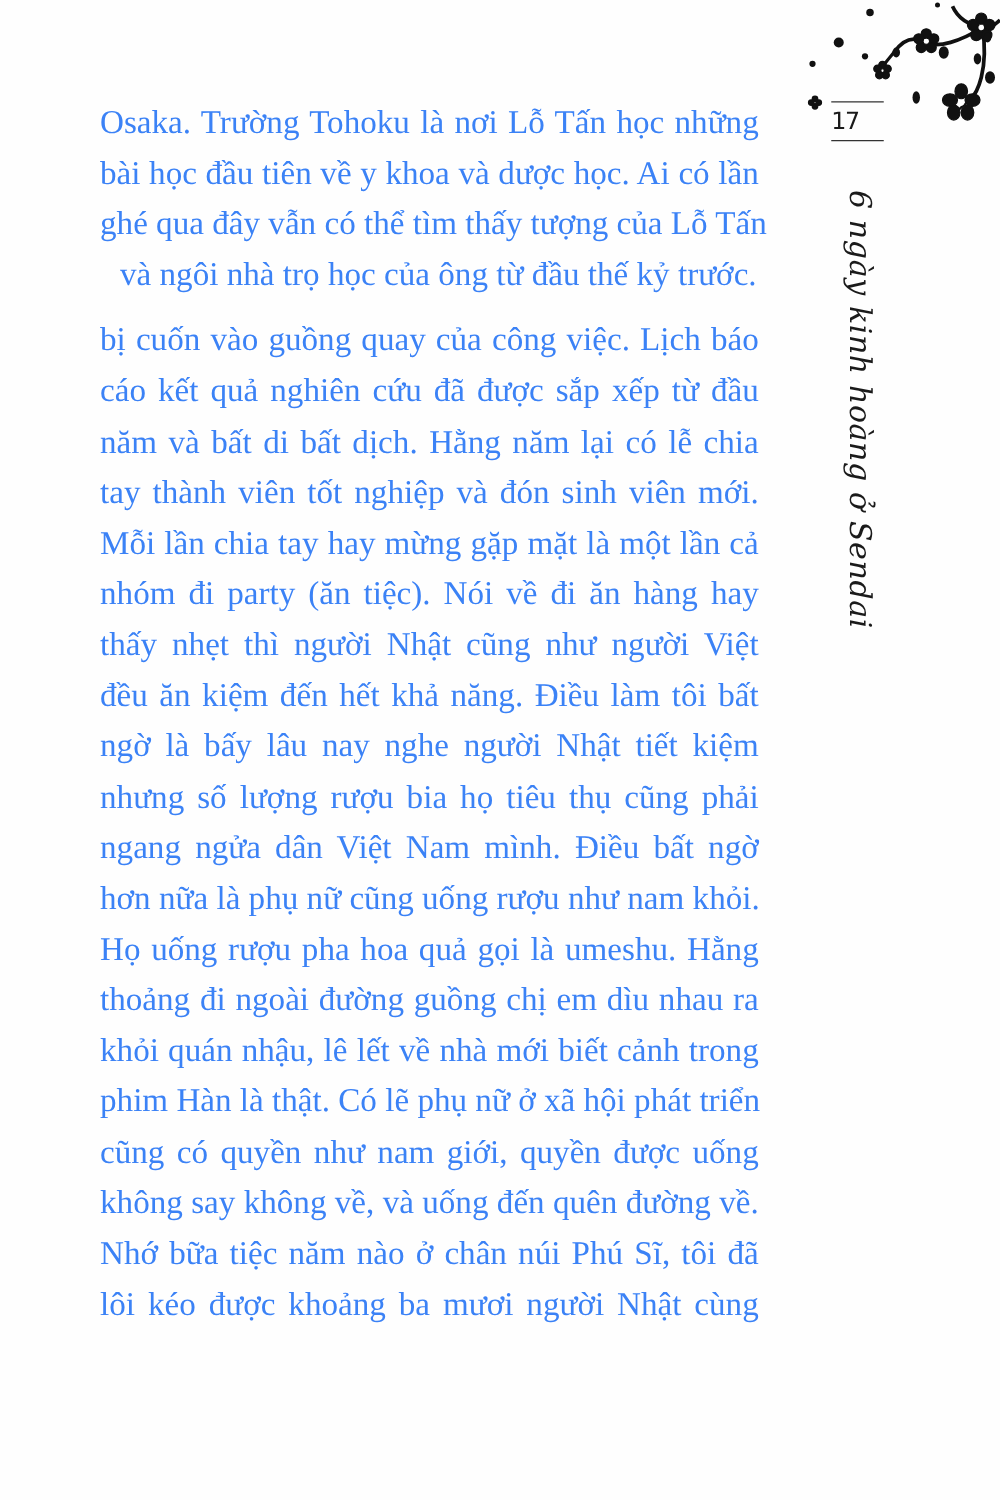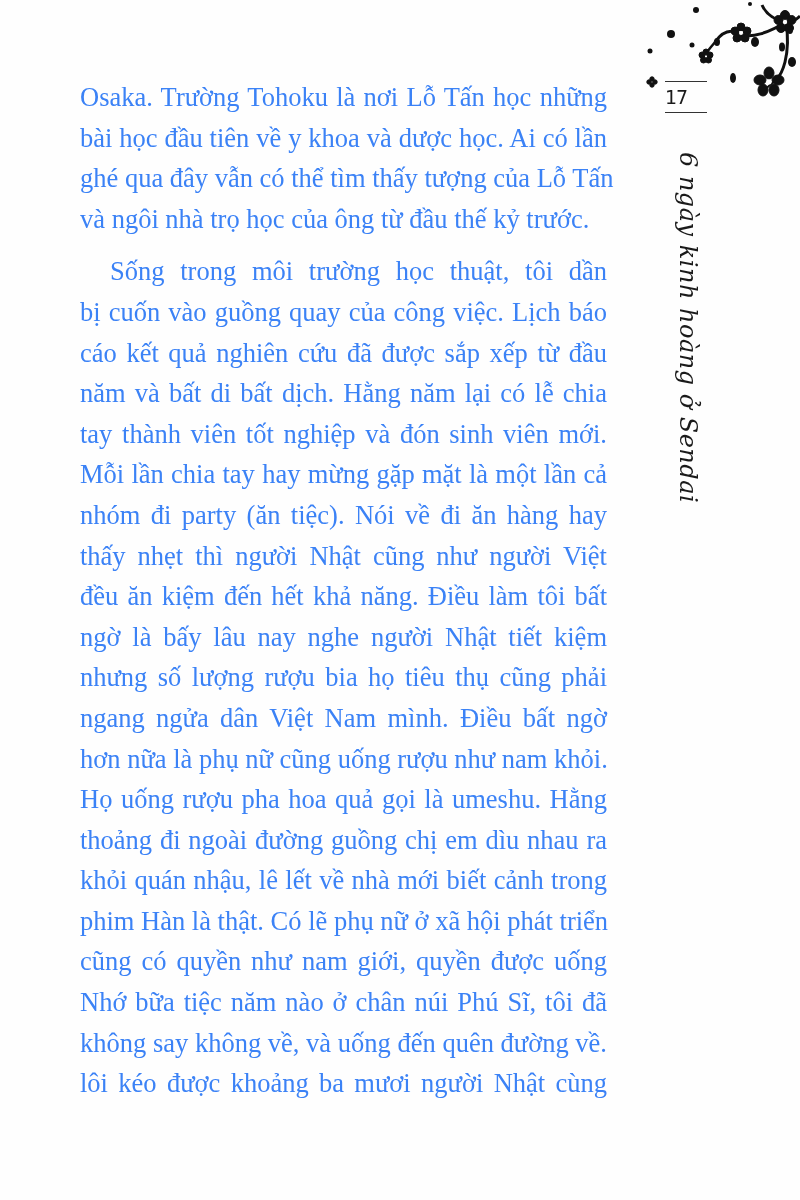--- a/index.html
+++ b/index.html
@@ -32,20 +32,21 @@
     }
     .body-text .line {
       display: block;
       white-space: nowrap;
       text-align: justify;
       text-align-last: justify;
       height: 40.6px;
     }
     .body-text .line.last {
       text-align-last: left;
+      margin-left: 16px;
     }
     .body-text .line.indent {
       padding-left: 30px;
     }
     .body-text .para-gap {
       display: block;
       height: 12px;
     }
     .folio {
       position: absolute;
@@ -170,37 +171,36 @@
 
   <div class="body-text">
     <div>
       <span class="line">Osaka. Trường Tohoku là nơi Lỗ Tấn học những</span>
       <span class="line">bài học đầu tiên về y khoa và dược học. Ai có lần</span>
       <span class="line">ghé qua đây vẫn có thể tìm thấy tượng của Lỗ Tấn</span>
       <span class="line last">và ngôi nhà trọ học của ông từ đầu thế kỷ trước.</span>
     </div>
     <span class="para-gap"></span>
     <div>
-      <span class="line indent">Sống trong môi trường học thuật, tôi dần</span>
       <span class="line">bị cuốn vào guồng quay của công việc. Lịch báo</span>
       <span class="line">cáo kết quả nghiên cứu đã được sắp xếp từ đầu</span>
       <span class="line">năm và bất di bất dịch. Hằng năm lại có lễ chia</span>
       <span class="line">tay thành viên tốt nghiệp và đón sinh viên mới.</span>
       <span class="line">Mỗi lần chia tay hay mừng gặp mặt là một lần cả</span>
       <span class="line">nhóm đi party (ăn tiệc). Nói về đi ăn hàng hay</span>
       <span class="line">thấy nhẹt thì người Nhật cũng như người Việt</span>
       <span class="line">đều ăn kiệm đến hết khả năng. Điều làm tôi bất</span>
       <span class="line">ngờ là bấy lâu nay nghe người Nhật tiết kiệm</span>
       <span class="line">nhưng số lượng rượu bia họ tiêu thụ cũng phải</span>
       <span class="line">ngang ngửa dân Việt Nam mình. Điều bất ngờ</span>
       <span class="line">hơn nữa là phụ nữ cũng uống rượu như nam khỏi.</span>
       <span class="line">Họ uống rượu pha hoa quả gọi là umeshu. Hằng</span>
       <span class="line">thoảng đi ngoài đường guồng chị em dìu nhau ra</span>
       <span class="line">khỏi quán nhậu, lê lết về nhà mới biết cảnh trong</span>
       <span class="line">phim Hàn là thật. Có lẽ phụ nữ ở xã hội phát triển</span>
       <span class="line">cũng có quyền như nam giới, quyền được uống</span>
+      <span class="line">không say không về, và uống đến quên đường về.</span>
       <span class="line">Nhớ bữa tiệc năm nào ở chân núi Phú Sĩ, tôi đã</span>
-      <span class="line">không say không về, và uống đến quên đường về.</span>
       <span class="line">lôi kéo được khoảng ba mươi người Nhật cùng</span>
     </div>
   </div>
 
 </div>
 
 </body></html>

